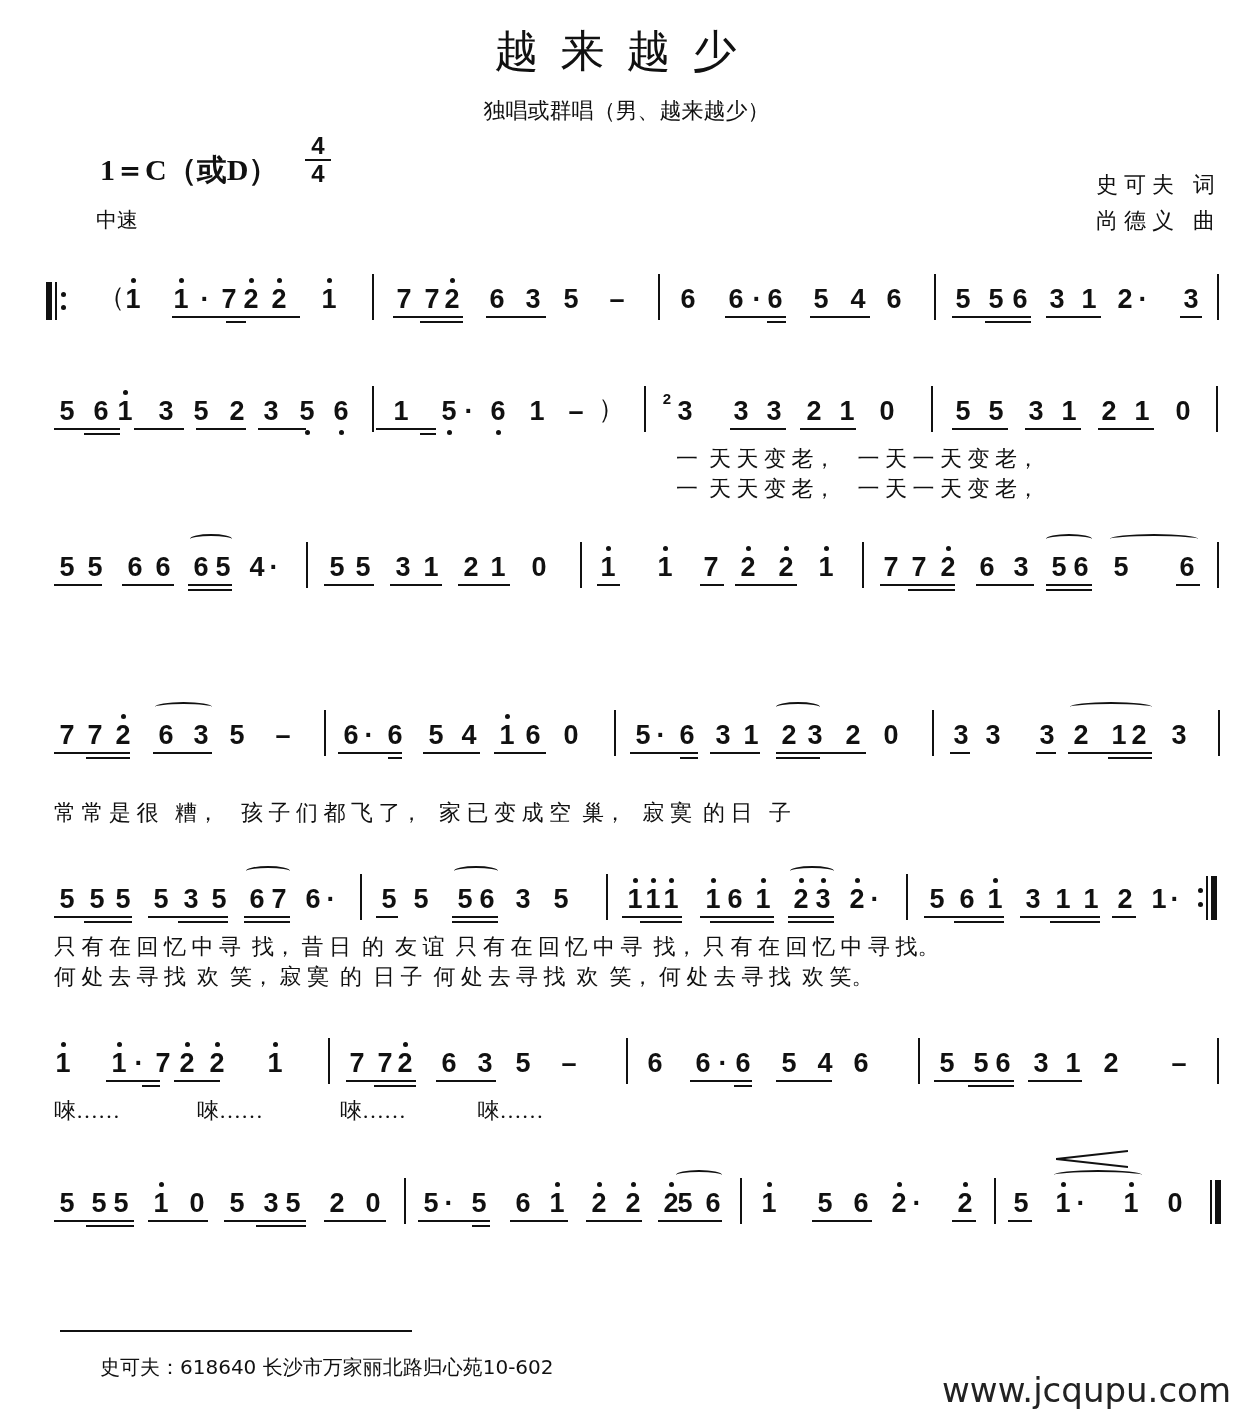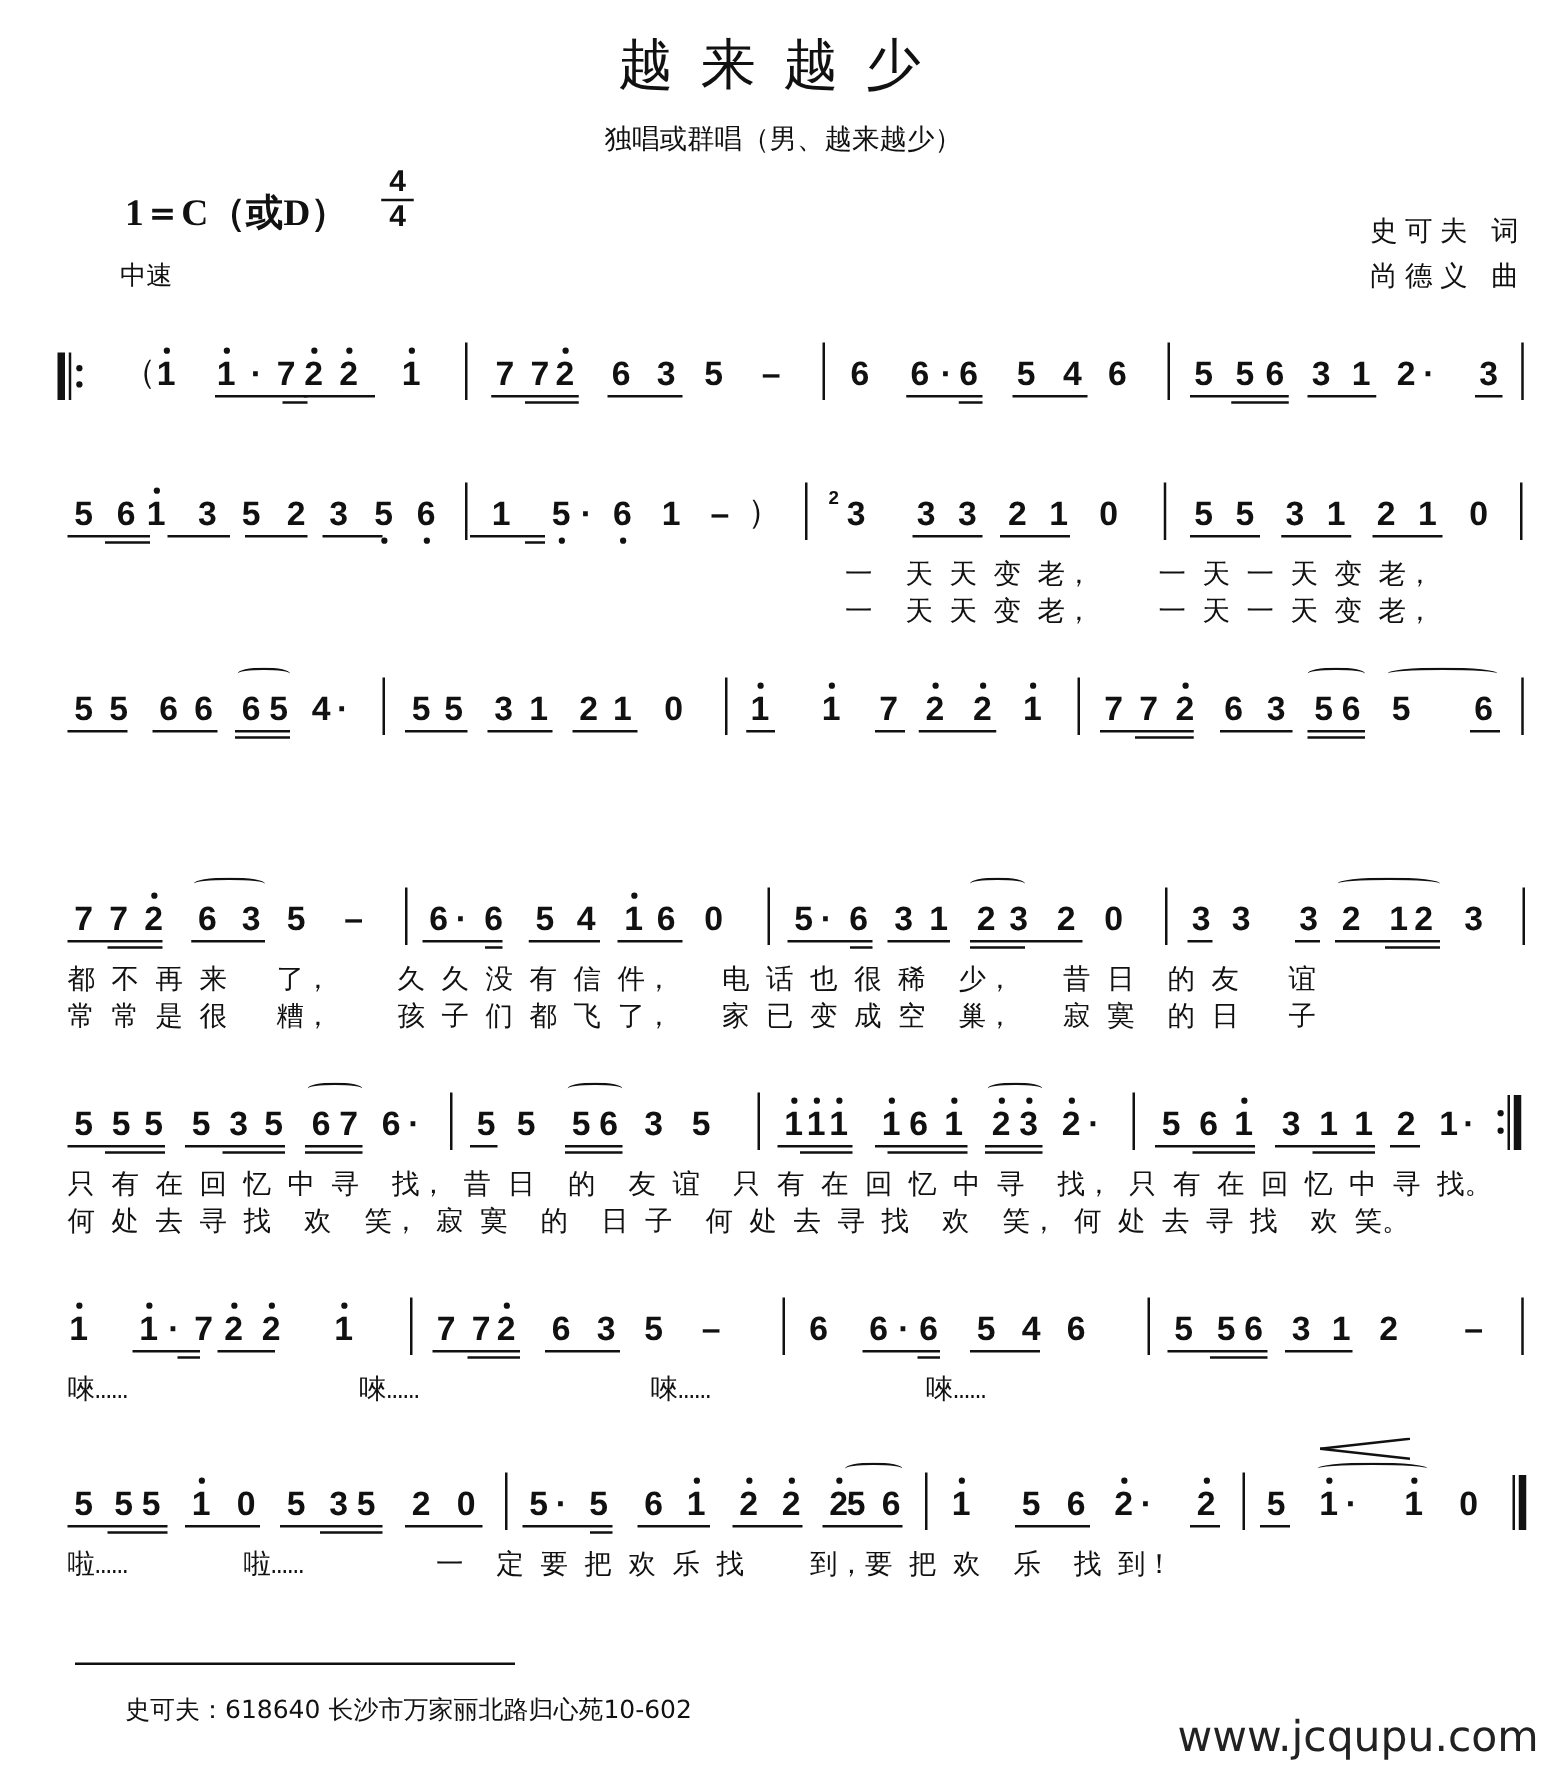--- a/index.html
+++ b/index.html
@@ -12,21 +12,21 @@
   .timesig .bar{display:block;height:2px;background:#111;margin:1px 0;}
   .tempo{left:96px;top:206px;font-size:21px;}
   .credit{right:32px;font-size:22px;letter-spacing:6px;}
   .staff{position:absolute;left:0;width:1253px;}
   .note{position:absolute;font-family:"Liberation Sans","DejaVu Sans",sans-serif;font-weight:700;font-size:27px;line-height:30px;width:22px;text-align:center;}
   .note .dt{position:absolute;left:9px;width:5px;height:5px;border-radius:50%;background:#111;}
   .note .dt.up{top:-6px;}
   .note .dt.dn{top:34px;}
   .ul{position:absolute;height:2px;background:#111;}
   .barline{position:absolute;width:2px;background:#111;}
-  .lyric{position:absolute;font-family:Liberation Mono, monospace;font-size:22px;letter-spacing:0;white-space:pre;}
+  .lyric{position:absolute;font-family:Liberation Serif, serif;font-size:22px;letter-spacing:0;white-space:pre;}
   .slur{position:absolute;border-top:2px solid #111;border-radius:50% 50% 0 0;height:8px;}
   .foot-rule{left:60px;top:1330px;width:352px;height:2px;background:#111;}
   .footer{left:100px;top:1354px;font-size:20px;}
   .watermark{right:22px;top:1370px;font-size:34px;color:#222;font-family:"DejaVu Sans",sans-serif;}
 </style>
 </head>
 <body>
 
 <div class="abs title">越来越少</div>
 <div class="abs subtitle">独唱或群唱（男、越来越少）</div>
@@ -247,21 +247,20 @@
       <div class="ul" style="left: 710px; width: 50px; top: 36px;"></div>
       <div class="ul" style="left: 776px; width: 90px; top: 36px;"></div>
       <div class="ul" style="left: 776px; width: 44px; top: 41px;"></div>
       <div class="ul" style="left: 950px; width: 20px; top: 36px;"></div>
       <div class="ul" style="left: 1036px; width: 20px; top: 36px;"></div>
       <div class="ul" style="left: 1068px; width: 84px; top: 36px;"></div>
       <div class="ul" style="left: 1108px; width: 44px; top: 41px;"></div>
       <div class="slur" style="left: 155px; width: 57px; top: -14px;"></div>
       <div class="slur" style="left: 776px; width: 44px; top: -14px;"></div>
       <div class="slur" style="left: 1070px; width: 82px; top: -14px;"></div>
-      <div class="lyric" style="left: 54px; top: 52px;">都 不 再 来   了，    久 久 没 有 信 件，   电 话 也 很 稀  少，   昔 日  的 友   谊</div>
       <div class="lyric" style="left: 54px; top: 82px;">常 常 是 很   糟，    孩 子 们 都 飞 了，   家 已 变 成 空  巢，   寂 寞  的 日   子</div>
     </div>
     <div class="staff" style="top: 880px; height: 150px;">
       <span class="note" style="left: 56px; top: 4px;">5</span>
       <span class="note" style="left: 86px; top: 4px;">5</span>
       <span class="note" style="left: 112px; top: 4px;">5</span>
       <span class="note" style="left: 150px; top: 4px;">5</span>
       <span class="note" style="left: 180px; top: 4px;">3</span>
       <span class="note" style="left: 208px; top: 4px;">5</span>
       <span class="note" style="left: 246px; top: 4px;">6</span>
@@ -419,21 +418,20 @@
       <div class="ul" style="left: 418px; width: 72px; top: 36px;"></div>
       <div class="ul" style="left: 472px; width: 18px; top: 41px;"></div>
       <div class="ul" style="left: 510px; width: 58px; top: 36px;"></div>
       <div class="ul" style="left: 586px; width: 56px; top: 36px;"></div>
       <div class="ul" style="left: 658px; width: 64px; top: 36px;"></div>
       <div class="ul" style="left: 812px; width: 60px; top: 36px;"></div>
       <div class="ul" style="left: 952px; width: 24px; top: 36px;"></div>
       <div class="ul" style="left: 1008px; width: 24px; top: 36px;"></div>
       <div class="slur" style="left: 676px; width: 46px; top: -14px;"></div>
       <div class="slur" style="left: 1054px; width: 88px; top: -14px;"></div>
-      <div class="lyric" style="left: 54px; top: 52px;">啦……       啦……        一  定 要 把 欢 乐 找    到，要 把 欢  乐  找 到！</div>
     </div>
   </div>
 
 <div class="abs foot-rule"></div>
 <div class="abs footer">史可夫：618640 长沙市万家丽北路归心苑10-602</div>
 <div class="abs watermark">www.jcqupu.com</div>
 
 <div class="abs" style="left: 1056px; top: 1150px; width: 72px; height: 18px;"><svg width="72" height="18">
       <line x1="0" y1="9" x2="72" y2="1" stroke="#111" stroke-width="2"></line>
       <line x1="0" y1="9" x2="72" y2="17" stroke="#111" stroke-width="2"></line>

